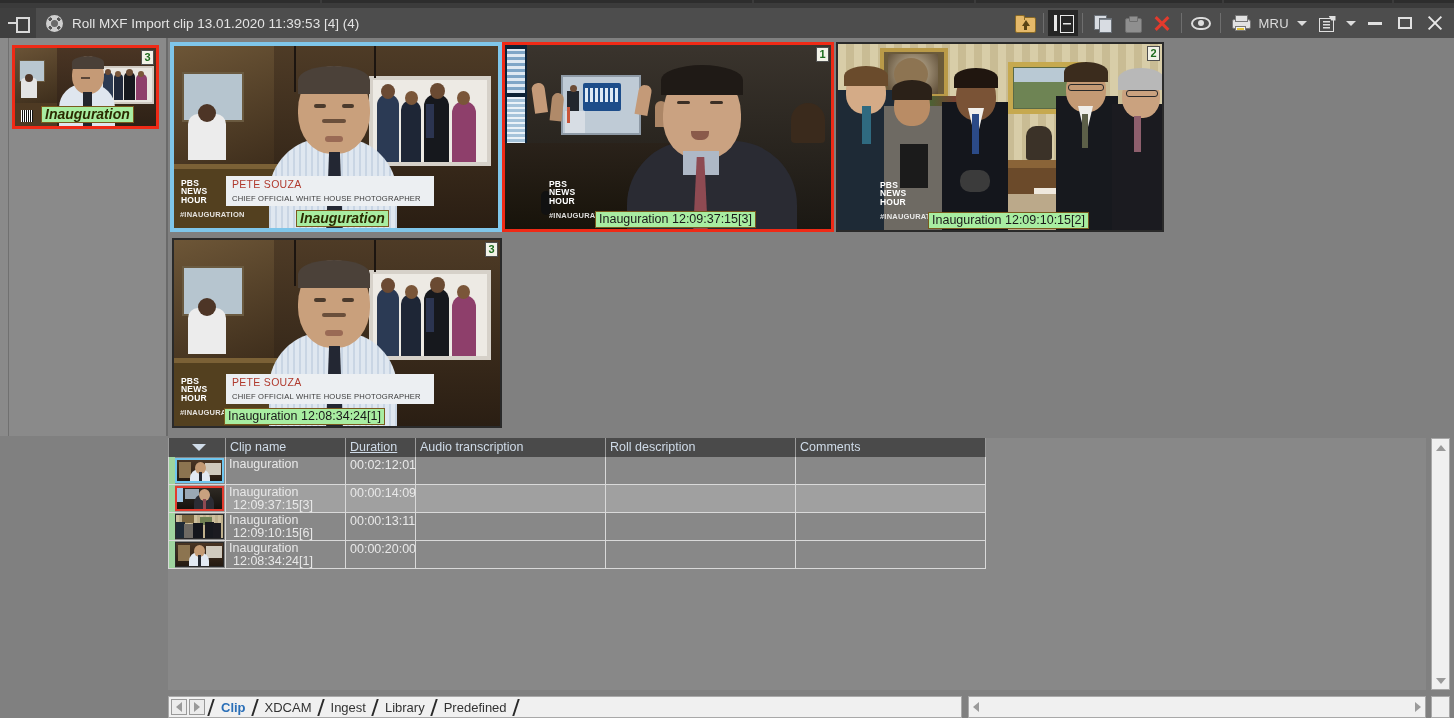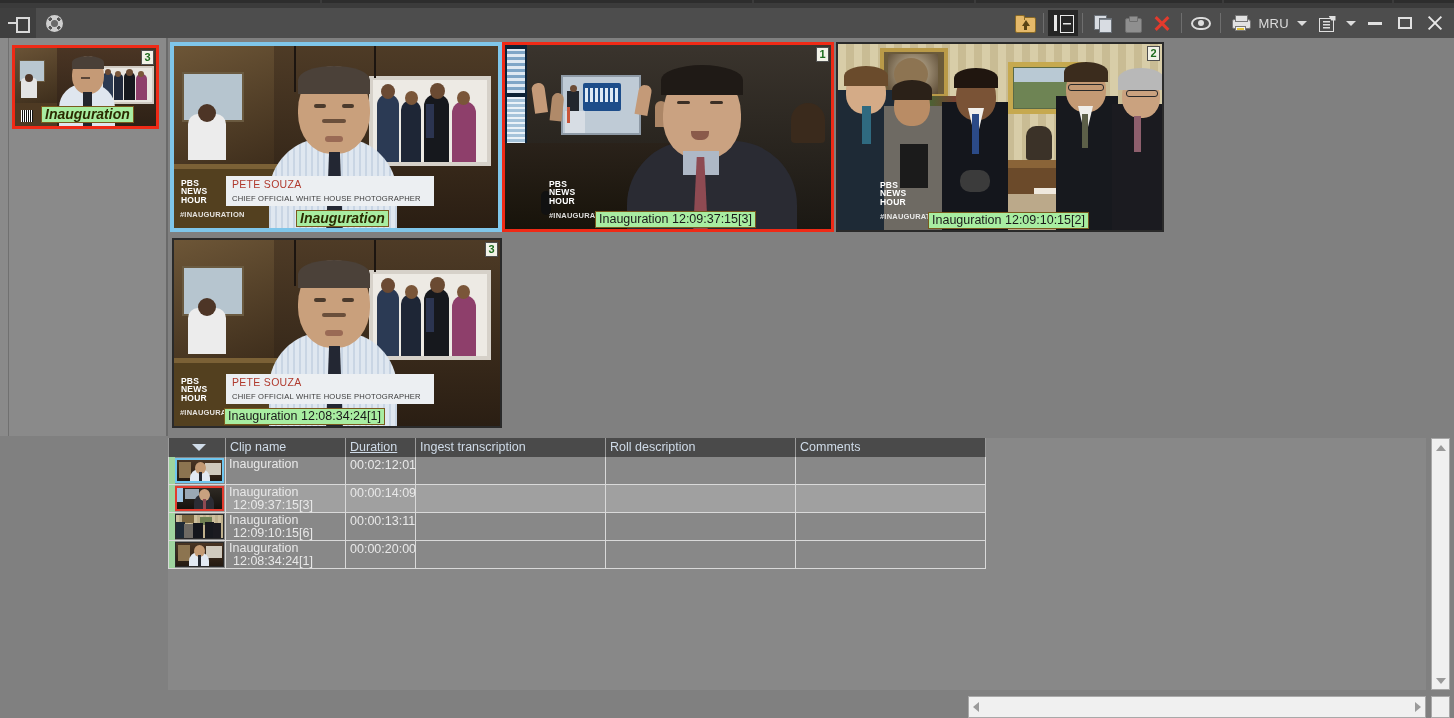--- a/index.html
+++ b/index.html
@@ -280,20 +280,21 @@
   <div class="seg" style="left:976px;width:246px"></div>
   <div class="seg" style="left:1224px;width:168px"></div>
   <div class="seg" style="left:1394px;width:60px"></div>
 </div>
 
 <div id="titlebar">
   <div id="titlebar-left-tab">
     <span class="pin-icon"></span>
   </div>
   <span id="film-icon"></span>
+  <span id="title-text">Roll  MXF Import clip 13.01.2020 11:39:53 [4] (4)</span>
 
   <div id="titlebar-tools">
     <div class="tb-btn">
       <span class="ico-folder-up">
           <i></i>
         </span>
     </div>
     <div class="tb-sep"></div>
     <div class="tb-btn pressed">
       <span class="ico-list"></span>
@@ -572,21 +573,21 @@
   </div>
 
   <div id="table-region">
     <div id="grid">
       <div class="ghead">
         <div class="hsort">
           <span class="sort-tri"></span>
         </div>
         <div class="c-name">Clip name</div>
         <div class="c-dur">Duration</div>
-        <div class="c-audio">Ingest transcription</div>
+        <div class="c-audio">Audio transcription</div>
         <div class="c-desc">Roll description</div>
         <div class="c-comm">Comments</div>
       </div>
 
       <div class="grow">
         <div class="cell-thumb">
           <span class="rowstrip"></span>
           <span class="rowpic b-blue">
             <span style="position:absolute;inset:0;background:linear-gradient(#4a3524,#241a11)"></span>
             <span style="position:absolute;left:2px;top:2px;width:12px;height:16px;background:#8c7450"></span>
@@ -679,19 +680,38 @@
   <div id="vscroll" class="sb">
     <div class="arrow" style="top:0">
       <span class="chev up"></span>
     </div>
     <div class="arrow" style="bottom:0">
       <span class="chev dn"></span>
     </div>
   </div>
 
   <div id="bottom-bar">
+    <div id="tabstrip">
+      <div class="nav-btn">
+        <span class="chev lf"></span>
+      </div>
+      <div class="nav-btn">
+        <span class="chev rt"></span>
+      </div>
+      <span class="tabsep"></span>
+      <span class="tab-lbl active">Clip</span>
+      <span class="tabsep"></span>
+      <span class="tab-lbl">XDCAM</span>
+      <span class="tabsep"></span>
+      <span class="tab-lbl">Ingest</span>
+      <span class="tabsep"></span>
+      <span class="tab-lbl">Library</span>
+      <span class="tabsep"></span>
+      <span class="tab-lbl">Predefined</span>
+      <span class="tabsep"></span>
+    </div>
     <div id="hscroll">
       <span class="chev lf"></span>
       <span class="chev rt"></span>
     </div>
     <div id="corner-box"></div>
   </div>
 </div>
 
 </body></html>

